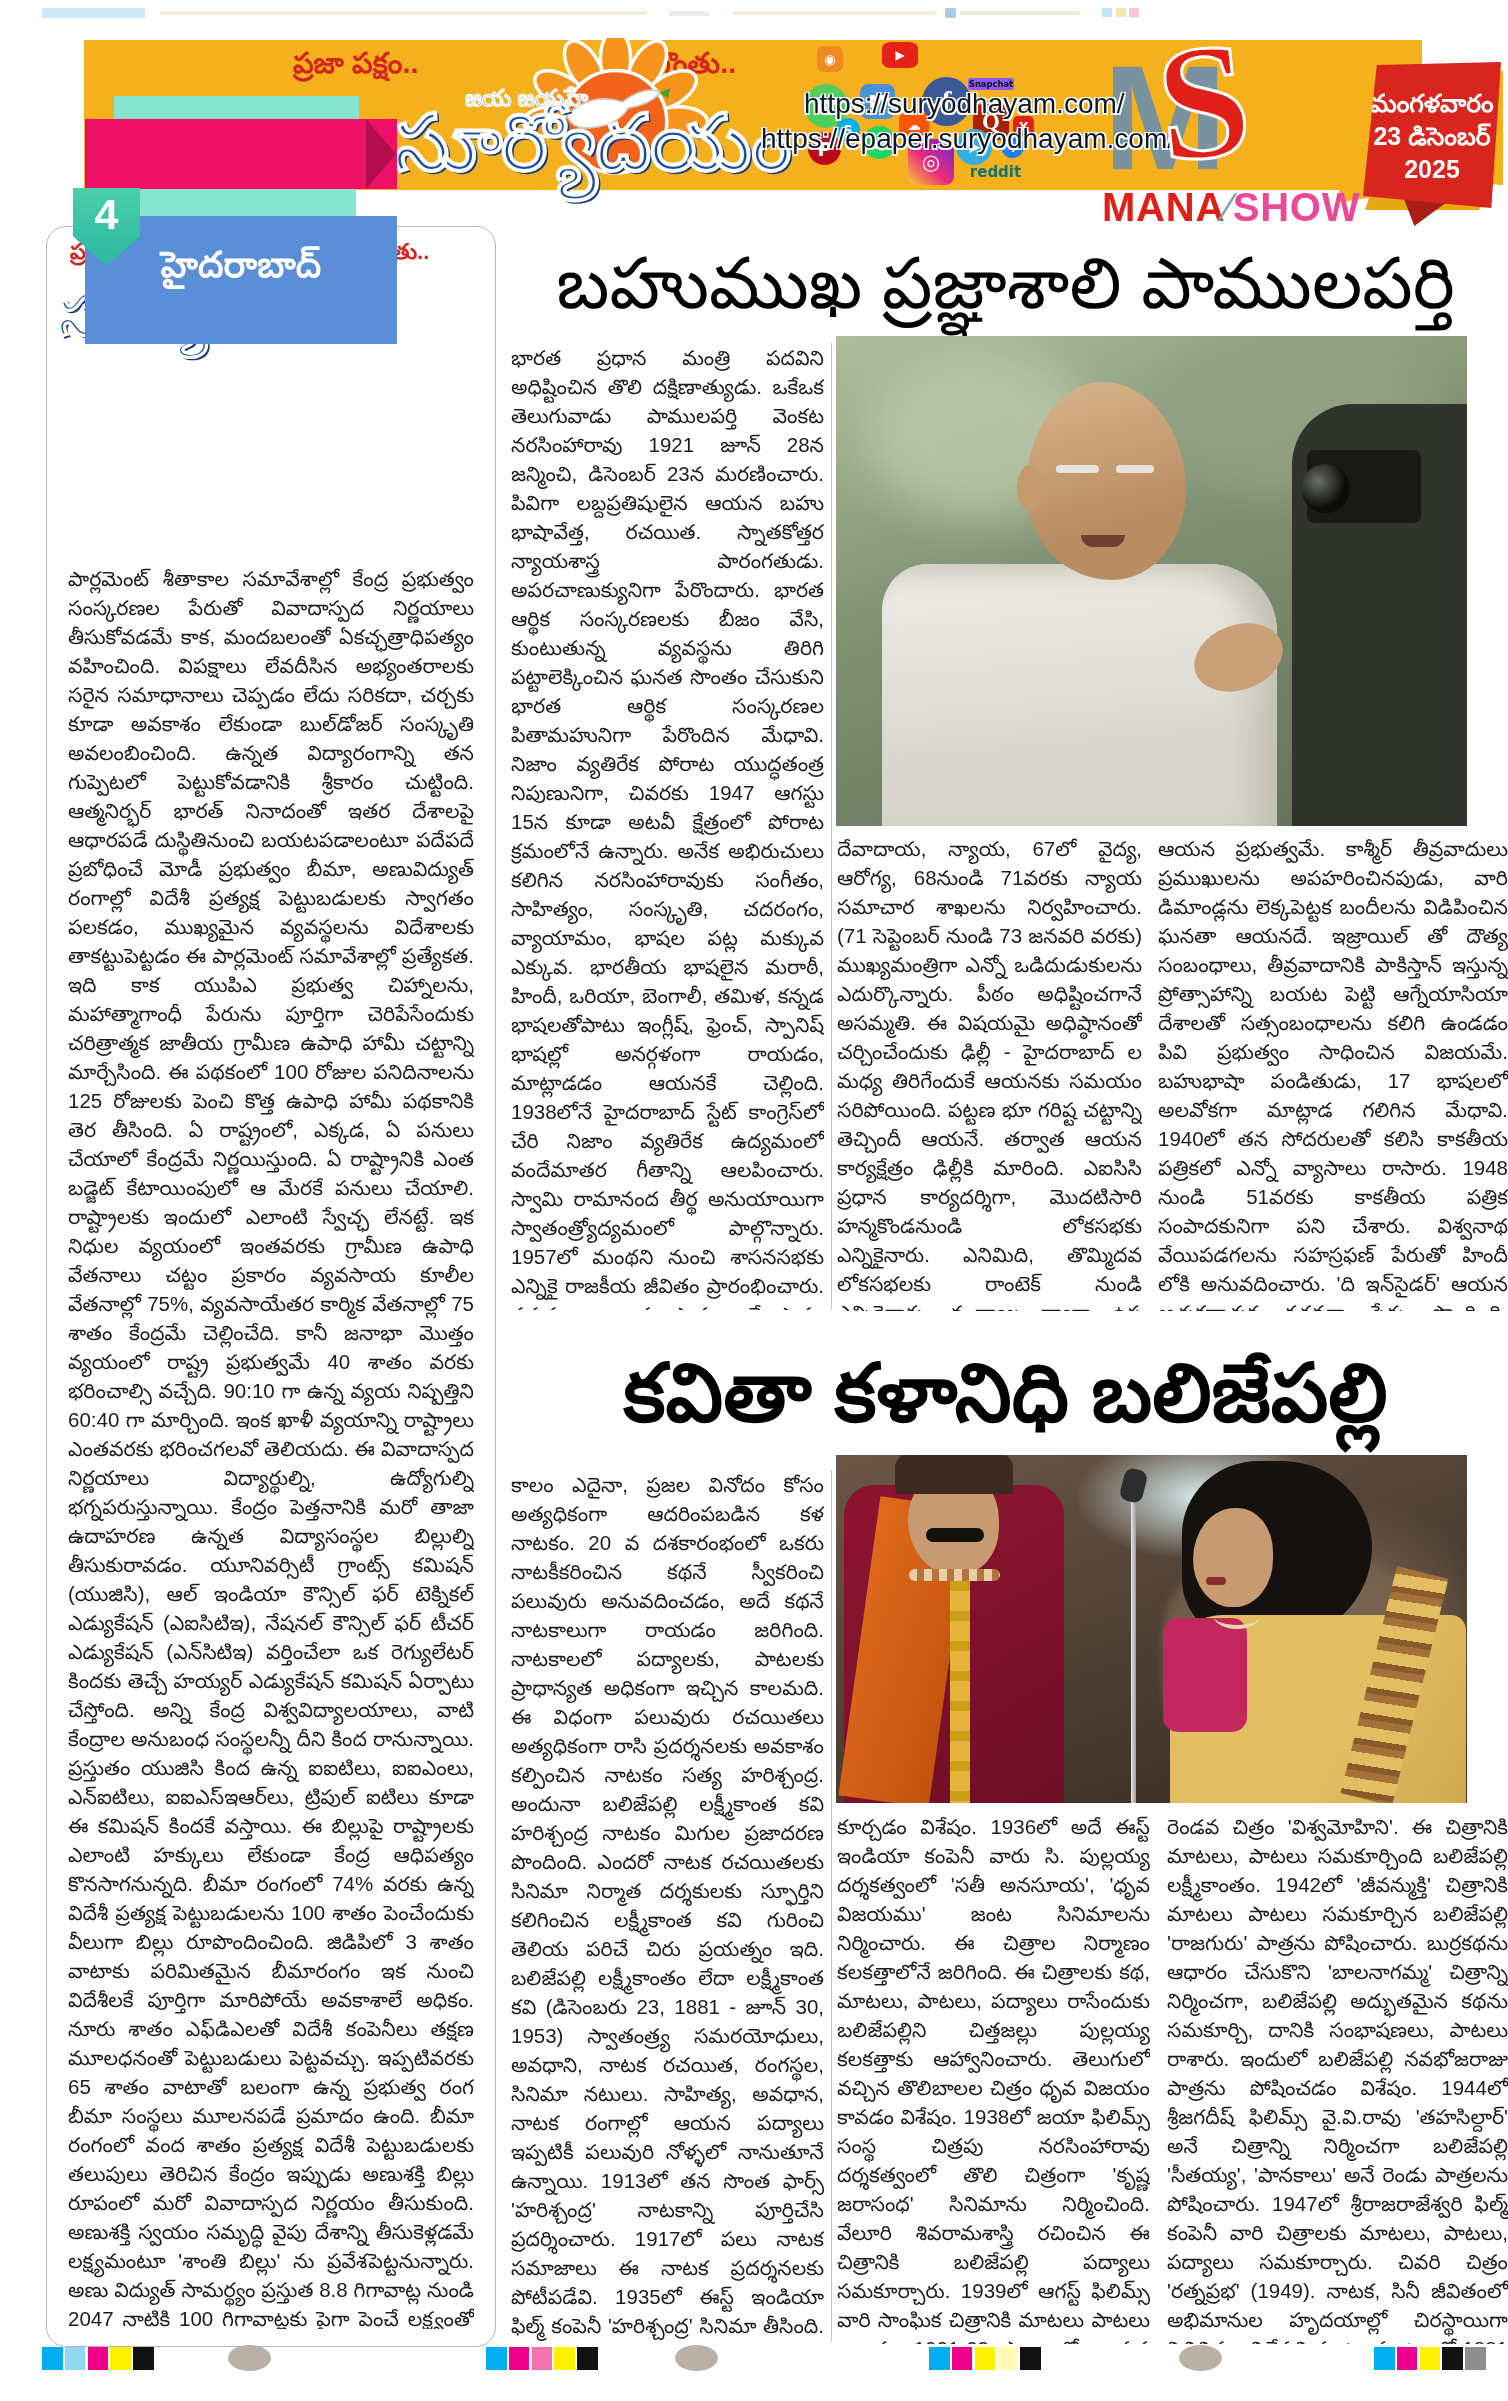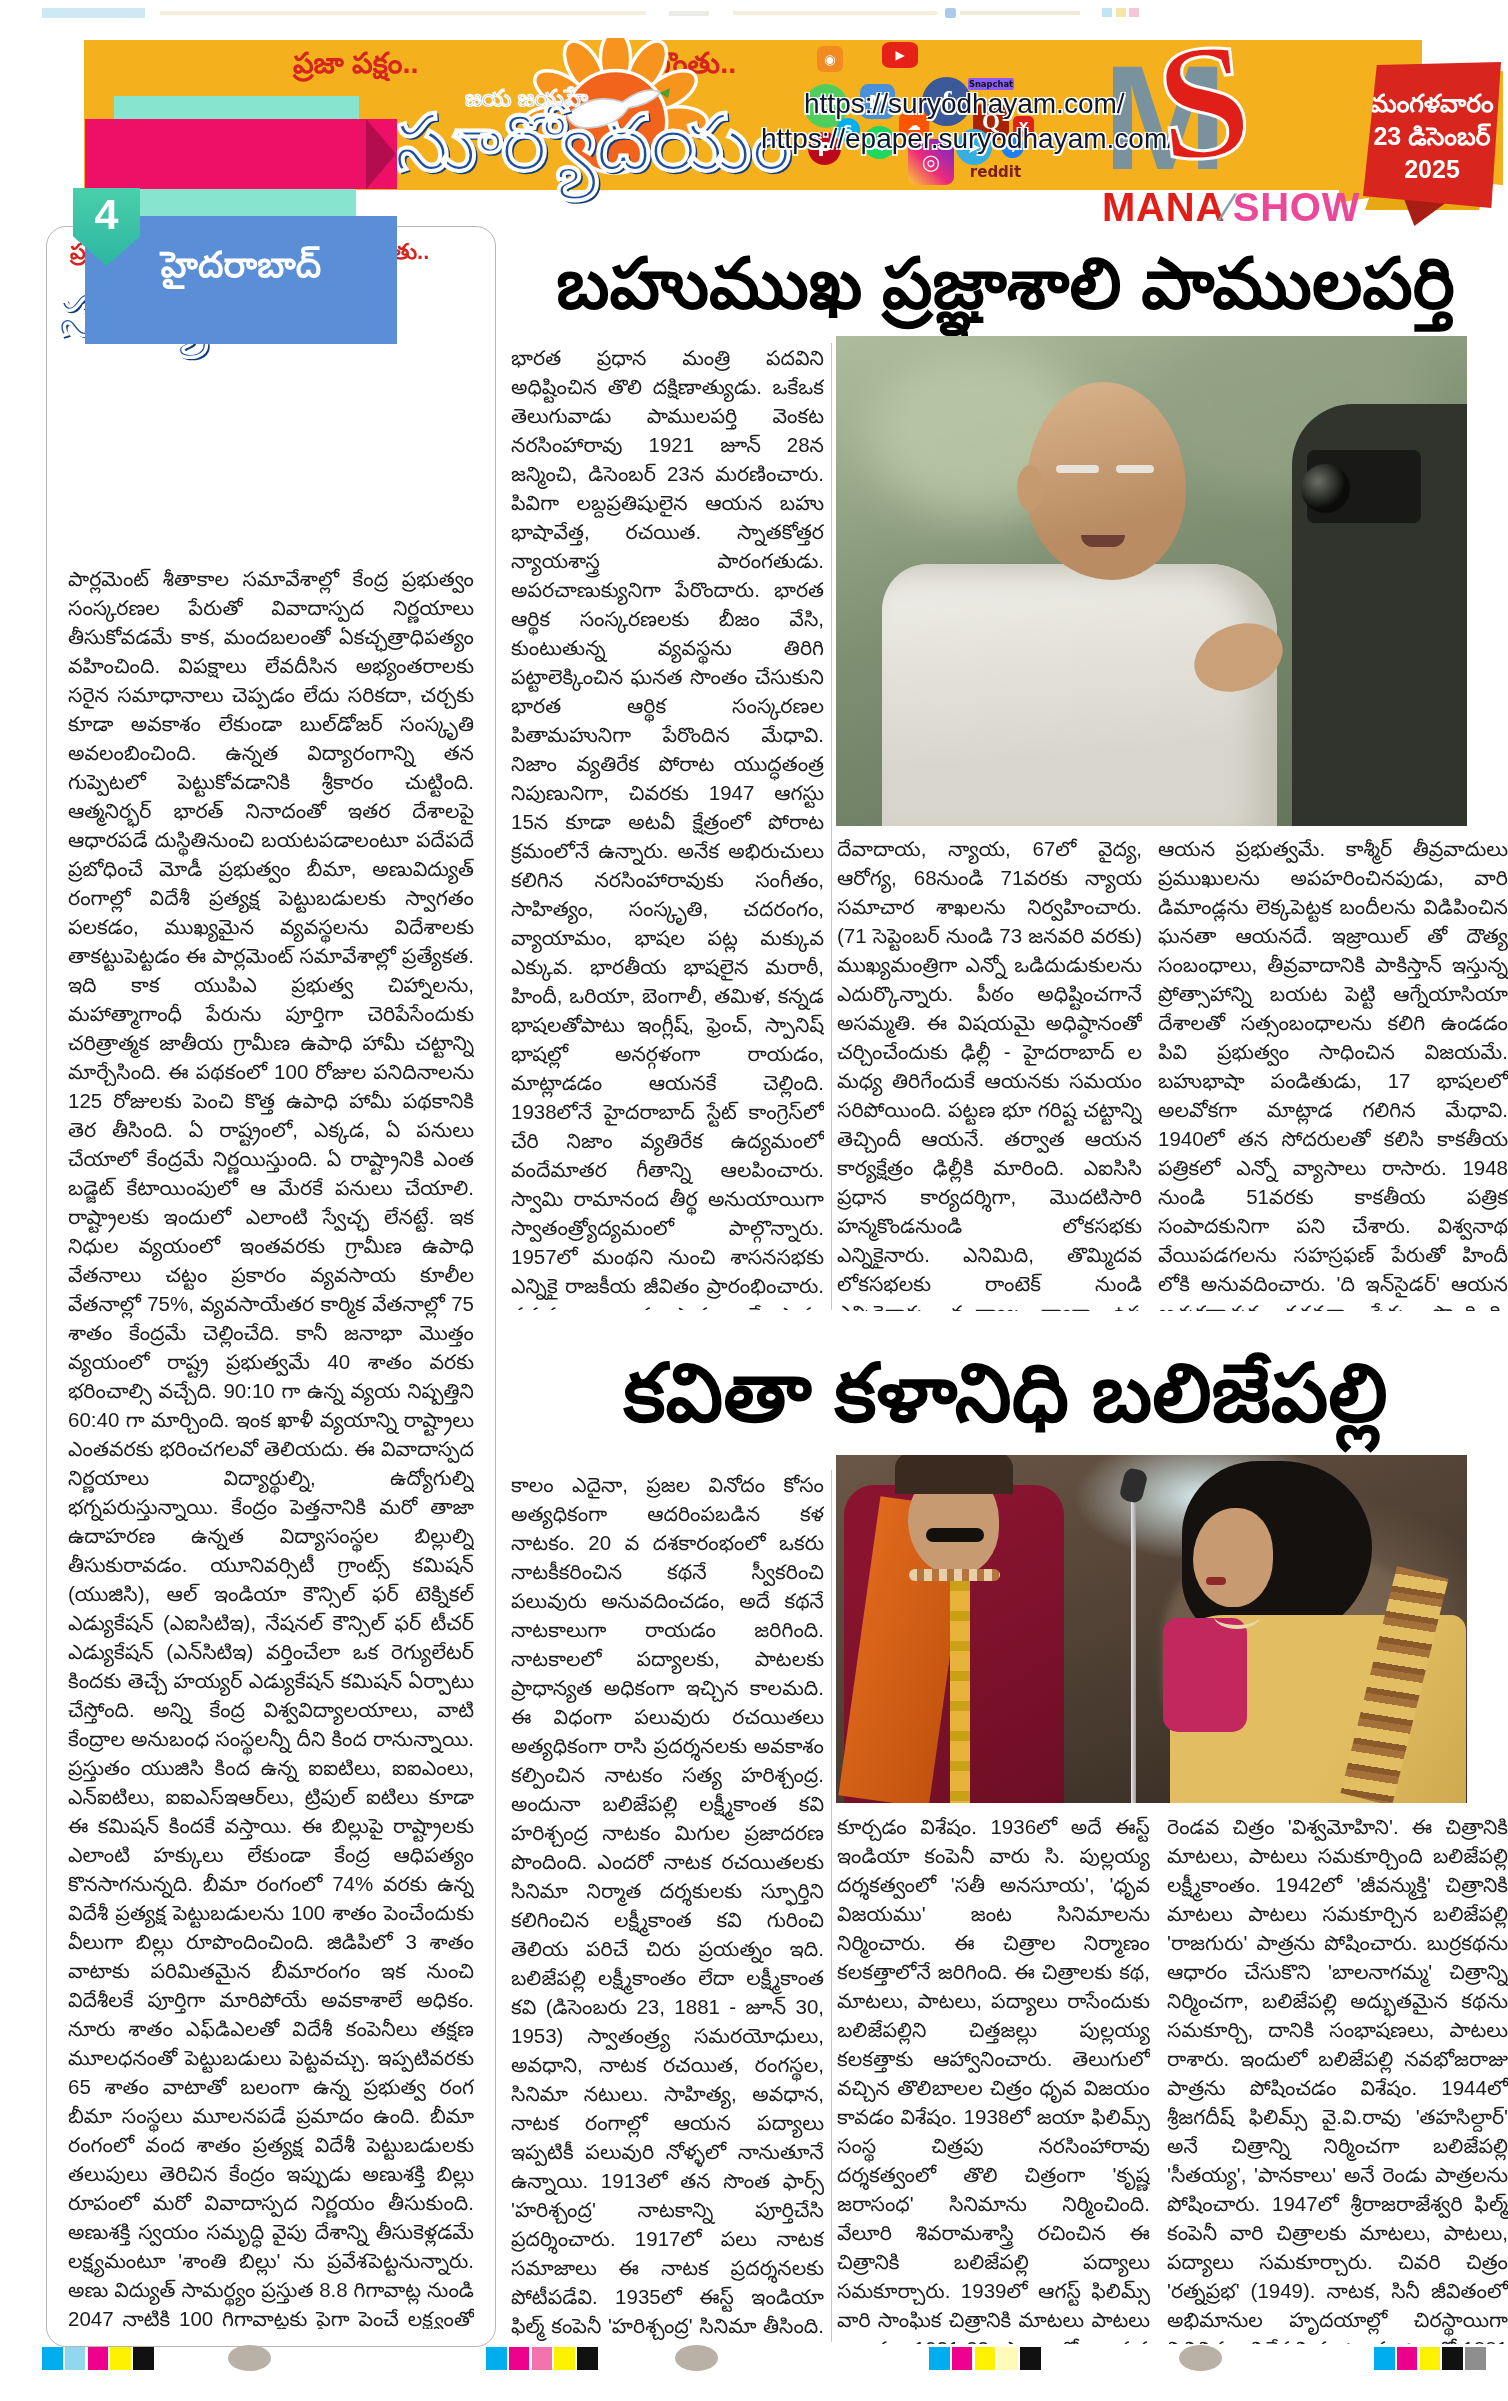--- a/index.html
+++ b/index.html
@@ -59,21 +59,21 @@
   #social-cluster .si:nth-child(7){left:120px;top:35px;width:49px;height:49px;border-radius:50%;font-size:30px;font-family:"Liberation Serif",serif;}
   #social-cluster .si:nth-child(8){left:97px;top:71px;width:30px;height:23px;font-size:13.7px;}
   #social-cluster .si:nth-child(9){left:171px;top:62px;width:36px;height:36px;font-size:23px;font-family:"Liberation Serif",serif;}
   #social-cluster .si:nth-child(10){left:211px;top:74px;width:21px;height:21px;font-size:12px;}
   #social-cluster .si:nth-child(11){left:6px;top:90px;width:33px;height:33px;border-radius:50%;font-size:20px;}
   #social-cluster .si:nth-child(12){left:61px;top:84px;width:33px;height:33px;border-radius:50%;font-size:16.7px;}
   #social-cluster .si:nth-child(13){left:106px;top:97px;width:46px;height:46px;border-radius:18%;font-size:21px;
      background:linear-gradient(45deg,#f9ce34,#ee2a7b 45%,#6228d7)!important;}
   #social-cluster .si:nth-child(14){left:154px;top:87px;width:36px;height:36px;border-radius:50%;font-size:16.7px;}
   #social-cluster .si:nth-child(15){left:199px;top:93px;width:23px;height:23px;border-radius:50%;font-size:13.7px;}
-  #social-cluster .si:nth-child(16){left:167px;top:122px;width:53px;height:15px;font-size:15px;background:transparent!important;color:#7f1d1d;}
+  #social-cluster .si:nth-child(16){left:167px;top:122px;width:53px;height:15px;font-size:15px;background:transparent!important;color:#0f766e;}
   .hdr-url{color:#0f172a;font-weight:400;z-index:3;white-space:nowrap;
            text-shadow:-1.5px -1.5px 0 #fff,1.5px -1.5px 0 #fff,-1.5px 1.5px 0 #fff,1.5px 1.5px 0 #fff;margin-top:30px;}
   .url1{left:804px;top:58px;font-size:28px;}
   .url2{left:761px;top:93px;font-size:28px;}
 
   
   .mono-m{left:1103px;top:43px;font-size:149px;line-height:1;font-weight:800;color:#7a929e;z-index:2;}
   .mono-s{left:1158px;top:20px;font-size:164px;line-height:1;font-weight:700;color:#e01f18;z-index:3;
           font-family:"Liberation Serif",serif;-webkit-text-stroke:3px #fdfdfb;transform:rotate(-6deg);}
   .brandline{left:1102px;top:185px;font-size:40px;font-weight:800;z-index:4;white-space:nowrap;letter-spacing:0.8px;}
@@ -94,21 +94,21 @@
   .slogan-box-right{left:322px;top:239px;font-size:22px;z-index:3;}
   .sun-box{left:170px;top:228px;width:152px;height:114px;z-index:1;}
   .jaya-box{left:114px;top:268px;font-size:20px;z-index:3;}
   .wordmark-box{left:58px;top:281px;font-size:58px;z-index:2;}
   .kicker{left:59px;top:371px;font-size:38px;font-weight:700;color:#000;white-space:nowrap;}
   .big-headline{left:56px;top:416px;font-size:122px;line-height:1.05;font-weight:800;color:#000;}
   .bodytxt{font-size:20.5px;line-height:29px;text-align:justify;color:#1c1c1c;overflow:hidden;}
   .leftbody{left:68px;top:564px;width:406px;height:1765px;}
 
   
-  .headline1{left:502px;top:243px;width:1007px;text-align:center;font-size:71px;font-weight:700;color:#000;white-space:nowrap;}
+  .headline1{left:502px;top:243px;width:1007px;text-align:center;font-size:71px;font-weight:400;color:#000;white-space:nowrap;}
   .headline2{left:502px;top:1347px;width:1007px;text-align:center;font-size:81px;font-weight:800;color:#000;white-space:nowrap;}
   .colrule{width:0.8px;background:#c4c4c4;}
   .a1-left{left:511px;top:343px;width:313px;height:967px;}
   .a1-cola{left:837px;top:834px;width:305px;height:477px;}
   .a1-colb{left:1158px;top:834px;width:350px;height:477px;}
   .a2-left{left:511px;top:1470px;width:313px;height:872px;}
   .a2-cola{left:837px;top:1812px;width:313px;height:532px;}
   .a2-colb{left:1167px;top:1812px;width:341px;height:532px;}
 
   

